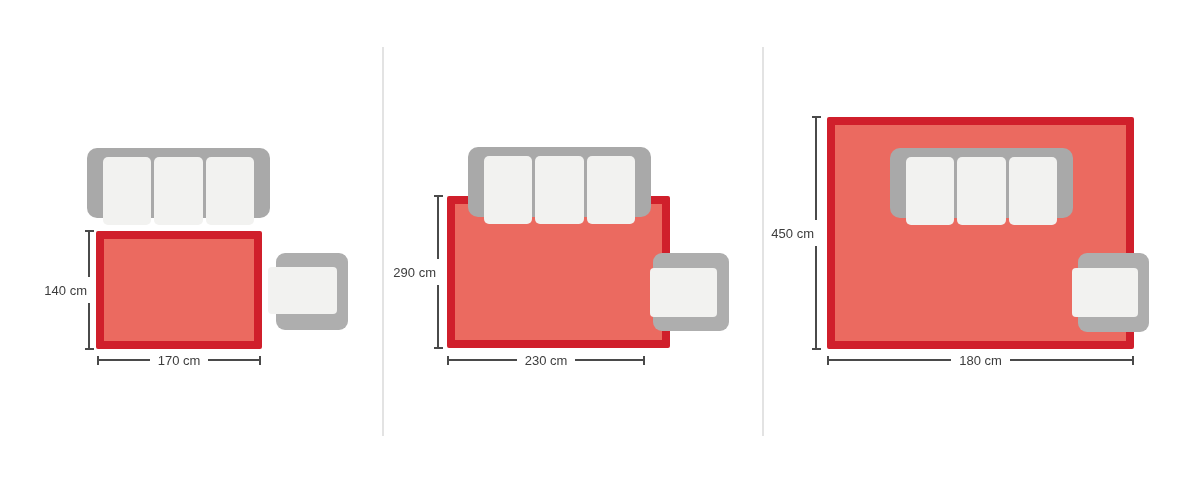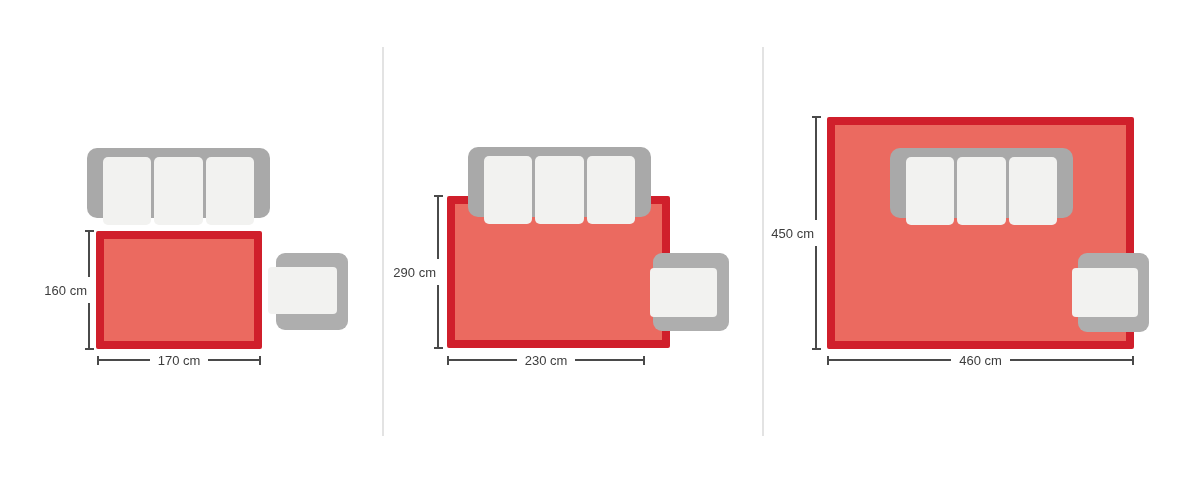--- a/index.html
+++ b/index.html
@@ -97,21 +97,21 @@
       </div>
     </div>
 
     <div class="chair" style="left:276px;top:253px;width:72px;height:77px">
       <div class="seat" style="left:-8px;top:14px;width:69px;height:47px"></div>
     </div>
 
     <div class="vdim" style="left:89px;top:231px;height:118px">
       <i class="tick-top"></i>
       <i class="seg-top"></i>
-      <span class="label">160 cm</span>
+      <span class="label">140 cm</span>
       <i class="seg-bot"></i>
       <i class="tick-bot"></i>
     </div>
 
     <div class="hdim" style="left:97px;top:354px;width:164px">
       <i class="tick"></i>
       <i class="seg"></i>
       <span class="label">170 cm</span>
       <i class="seg"></i>
       <i class="tick"></i>
@@ -169,19 +169,19 @@
       <i class="tick-top"></i>
       <i class="seg-top"></i>
       <span class="label">450 cm</span>
       <i class="seg-bot"></i>
       <i class="tick-bot"></i>
     </div>
 
     <div class="hdim" style="left:827px;top:354px;width:307px">
       <i class="tick"></i>
       <i class="seg"></i>
-      <span class="label">460 cm</span>
+      <span class="label">180 cm</span>
       <i class="seg"></i>
       <i class="tick"></i>
     </div>
   </section>
 
 </div>
 
 </body></html>

